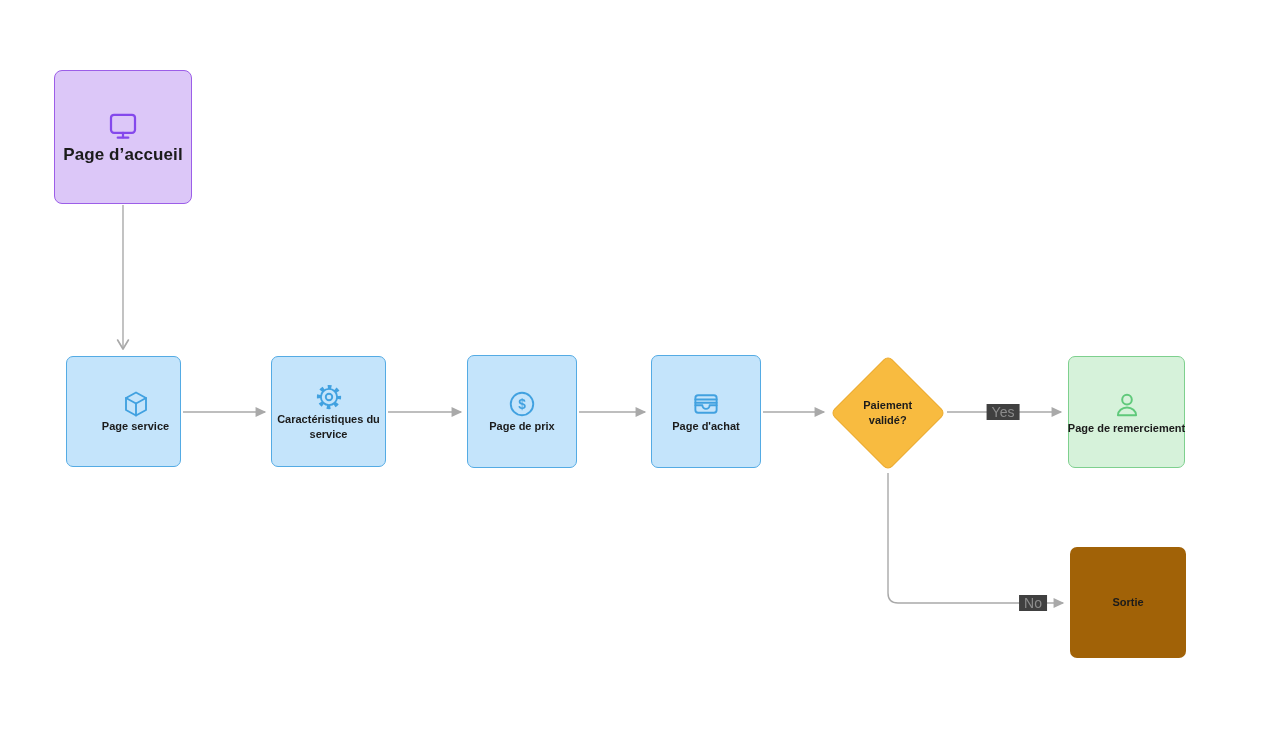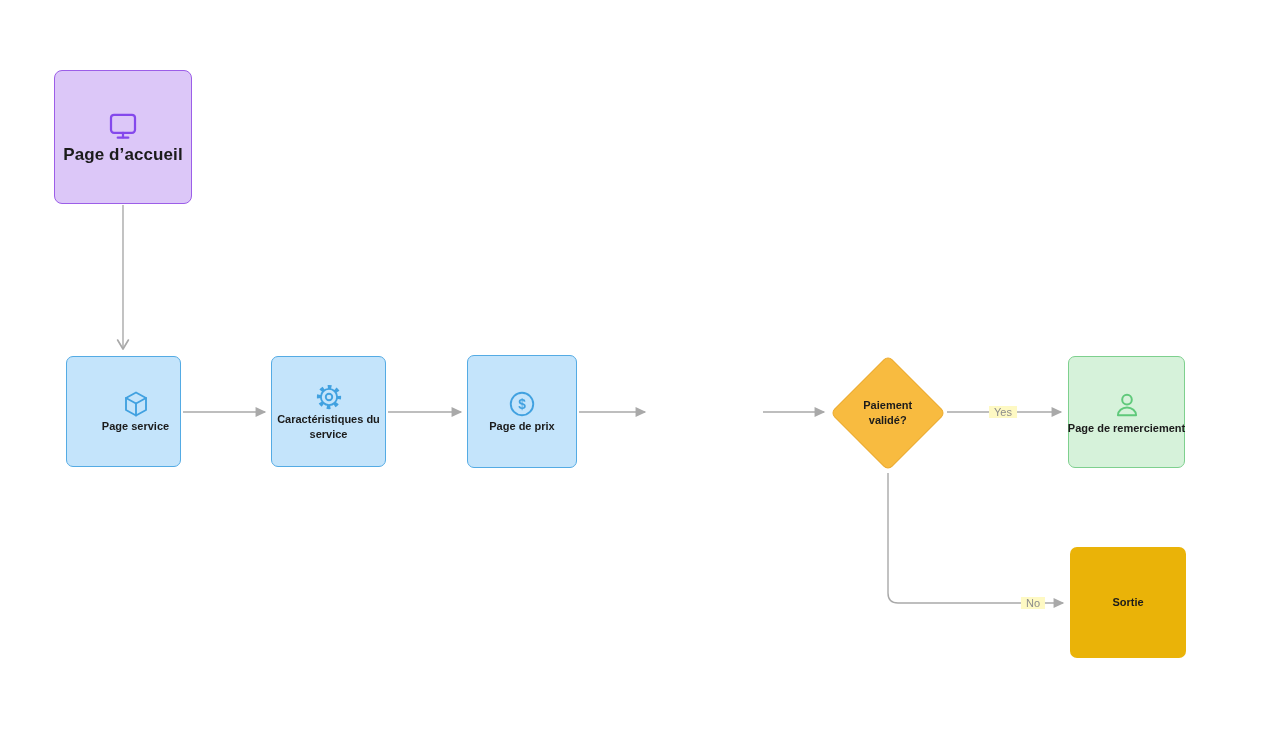--- a/index.html
+++ b/index.html
@@ -39,40 +39,40 @@
   .node-achat            { left: 651px; top: 355px; width: 110px; height: 113px; }
 
   .node-remerciement {
     left: 1068px; top: 356px; width: 117px; height: 112px;
     background: #d6f2da; border: 1.5px solid #7ed08e;
   }
   .node-remerciement .label { white-space: nowrap; }
 
   .node-sortie {
     left: 1070px; top: 547px; width: 116px; height: 111px;
-    background: #eab308; border: none;
+    background: #a16207; border: none;
   }
 
   .diamond {
     position: absolute; left: 847px; top: 372px; width: 82px; height: 82px;
     background: #f8bb40; border: 1px solid #ecaa2e; border-radius: 6px;
     transform: rotate(45deg);
     display: flex; align-items: center; justify-content: center;
   }
   .diamond .label {
     transform: rotate(-45deg);
     width: 74px; text-align: center;
     font-weight: bold; font-size: 11px; line-height: 1.4; color: #1b1b1b;
   }
 
   .edge-label {
     position: absolute;
     transform: translate(-50%, -50%);
-    font-size: 11px; color: #8c8c8c;
-    background: #fef9c3; padding: 0 5px;
+    font-size: 14px; color: #8c8c8c;
+    background: #404040; padding: 0 5px;
   }
   .yes-label { left: 1003px; top: 412px; }
   .no-label  { left: 997px;  top: 603px; margin-left: 36px; }
 
   .icon { display: block; line-height: 0; }
   .icon svg { display: block; }
 </style>
 </head>
 <body>
 
@@ -132,20 +132,31 @@
   <div class="node node-blue node-prix">
     <span class="icon">
       <svg width="30" height="30" viewBox="0 0 24 24" fill="none">
         <circle cx="12" cy="12" r="9" stroke="#41a1e0" stroke-width="1.5"></circle>
         <text x="12" y="12.6" text-anchor="middle" dominant-baseline="central" font-size="11" font-weight="bold" fill="#41a1e0" stroke="none">$</text>
       </svg>
     </span>
     <span class="label">Page de prix</span>
   </div>
 
+  <div class="node node-blue node-achat">
+    <span class="icon">
+      <svg width="30" height="30" viewBox="0 0 24 24" fill="none" stroke="#41a1e0" stroke-width="1.5" stroke-linecap="round" stroke-linejoin="round">
+        <rect x="3.5" y="5" width="17" height="14" rx="2.2"></rect>
+        <path d="M3.5 8.4 h17"></path>
+        <path d="M3.5 11 h17"></path>
+        <path d="M3.5 13 h5.6 a2.9 2.9 0 0 0 5.8 0 h5.6"></path>
+      </svg>
+    </span>
+    <span class="label">Page d'achat</span>
+  </div>
 
   <div class="diamond">
     <span class="label">Paiement validé?</span>
   </div>
 
   <div class="node node-remerciement">
     <span class="icon">
       <svg width="32" height="32" viewBox="0 0 24 24" fill="none" stroke="#5fc97a" stroke-width="1.5" stroke-linecap="round" stroke-linejoin="round">
         <circle cx="12" cy="8" r="3.6"></circle>
         <path d="M5.2 19.6 a6.8 5.8 0 0 1 13.6 0 Z"></path>

